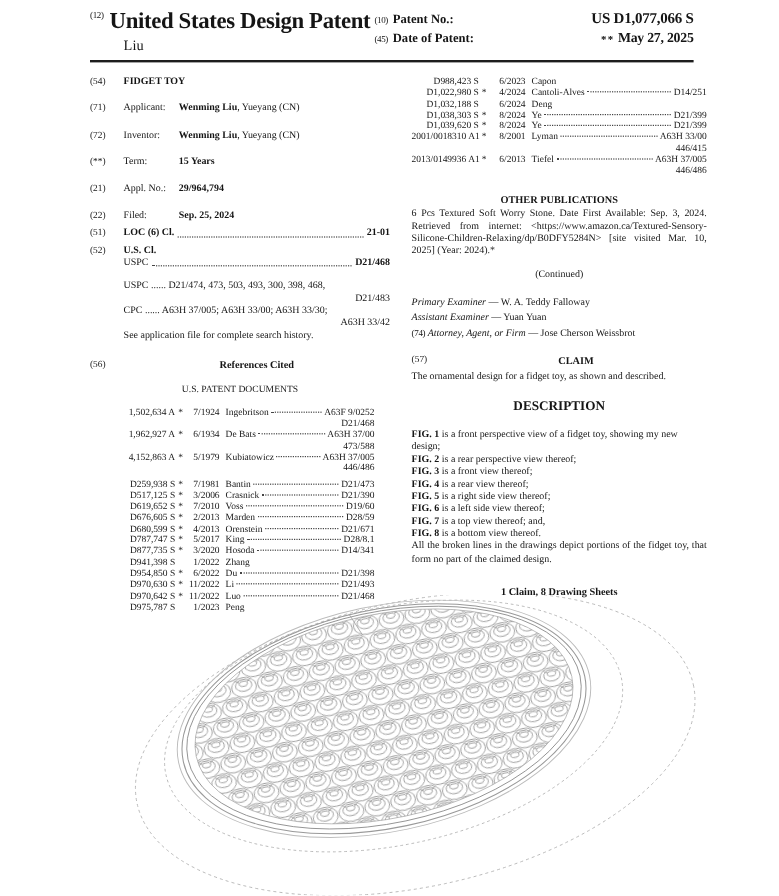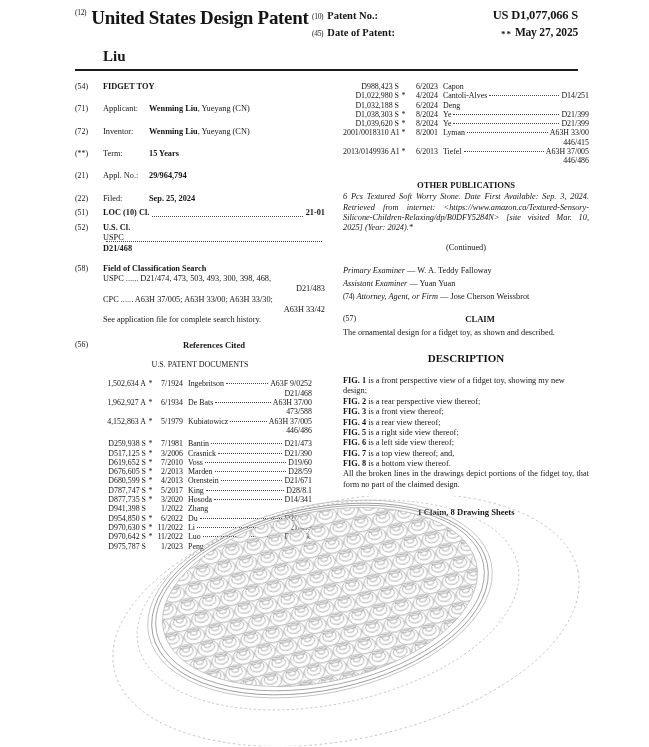--- a/index.html
+++ b/index.html
@@ -7,41 +7,41 @@
     width:649px;height:747px;background:#ffffff;position:relative;overflow:hidden;
     font-family:"Liberation Serif","DejaVu Serif",serif;color:#151515;
   }
   .page{position:absolute;left:75px;top:8px;width:503px;}
 
   
   .hdr{display:flex;justify-content:space-between;align-items:flex-start;}
   .tagnum{font-size:7.5px;letter-spacing:-0.3px;}
   .hdr-left .trow{display:flex;align-items:flex-start;}
   .doc-title{font-weight:bold;font-size:19px;letter-spacing:-0.3px;line-height:20px;margin-left:5px;}
-  .doc-author{font-weight:bold;font-size:15px;margin-left:28px;margin-top:20px;}
+  .doc-author{font-weight:normal;font-size:12px;margin-left:28px;margin-top:3px;}
   .hdr-right{width:266px;flex:none;}
   .hr-row{display:flex;align-items:baseline;margin-bottom:3px;}
   .hr-label{font-weight:bold;font-size:10.5px;margin-left:4px;}
   .hr-fill{flex:1;}
   .hr-val{font-weight:bold;font-size:12.5px;letter-spacing:-0.2px;white-space:nowrap;}
   .hr-val2{font-weight:bold;font-size:11.5px;letter-spacing:-0.2px;white-space:nowrap;}
   .stars{font-size:9px;vertical-align:-1px;margin-right:3px;letter-spacing:1px;}
   .rule{border-top:2px solid #1d1d1d;margin-top:4px;margin-bottom:11px;}
 
   
   .cols{display:flex;gap:18px;}
   .col-l{width:250px;flex:none;font-size:8.3px;line-height:1.25;}
   .col-r{width:246px;flex:none;font-size:8.3px;line-height:1.25;}
 
   .field{display:flex;margin-bottom:12px;}
   .fnum{width:28px;flex:none;font-size:7.8px;}
   .flabel{width:46px;flex:none;}
   .bold{font-weight:bold;}
   .lead{flex:1;border-bottom:1px dotted #444;position:relative;top:-2px;margin:0 3px;min-width:8px;}
-  .indent{margin-left:28px;flex-direction:column;}
+  .indent{margin-left:28px;}
   .right-end{text-align:right;}
   .tight{margin-bottom:4px;}
   .blk{margin-bottom:9px;}
   .blk .ln{display:flex;}
 
   .sec-row{display:flex;margin-top:14px;margin-bottom:2px;}
   .sec-head{flex:1;text-align:center;font-weight:bold;font-size:8.6px;}
   .sub-head{text-align:center;font-size:8px;margin:10px 0 9px;}
 
   
@@ -53,21 +53,21 @@
   .cite-table-r .c-no{width:56px;}
   .c-star{width:9px;text-align:center;flex:none;}
   .c-date{width:28px;text-align:right;flex:none;margin-right:5px;}
   .cite-table-r .c-date{width:30px;}
   .c-name{flex:none;}
   .c-lead{flex:1;border-bottom:1px dotted #444;position:relative;top:-2px;margin:0 2px;min-width:6px;}
   .c-cls{flex:none;}
   .cite-cont{text-align:right;font-size:7.9px;line-height:9.3px;}
 
   
-  .pub-text{text-align:justify;overflow-wrap:anywhere;margin-top:2px;font-style:italic;}
+  .pub-text{text-align:justify;overflow-wrap:anywhere;margin-top:2px;}
   .continued{text-align:center;margin:9px 0 13px;}
   .exam-line{margin-bottom:2.5px;}
   .exam-line em{font-style:italic;}
   .claim-row{display:flex;margin-top:12px;margin-bottom:3px;}
   .claim-text{text-align:justify;}
   .desc-head{text-align:center;font-weight:bold;font-size:11px;margin:14px 0 10px;}
   .fig-line b{font-weight:bold;}
   .broken-text{text-align:justify;}
   .sheets{text-align:center;font-weight:bold;font-size:8.6px;margin-top:17px;}
 
@@ -138,42 +138,38 @@
       </div>
 
       <div class="field tight">
         <span class="fnum">(22)</span>
         <span class="flabel">Filed:</span>
         <span class="bold">Sep. 25, 2024</span>
       </div>
 
       <div class="field tight">
         <span class="fnum">(51)</span>
-        <span class="bold">LOC (10) Cl.</span>
+        <span class="bold">LOC (6) Cl.</span>
         <span class="lead"></span>
         <span class="bold">21-01</span>
       </div>
 
       <div class="blk">
         <div class="ln">
           <span class="fnum">(52)</span>
           <span class="bold">U.S. Cl.</span>
         </div>
         <div class="ln indent">
           <span>USPC</span>
           <span class="lead"></span>
           <span class="bold">D21/468</span>
         </div>
       </div>
 
       <div class="blk">
-        <div class="ln">
-          <span class="fnum">(58)</span>
-          <span class="bold">Field of Classification Search</span>
-        </div>
         <div class="indent">USPC ...... D21/474, 473, 503, 493, 300, 398, 468,</div>
         <div class="right-end">D21/483</div>
         <div class="indent">CPC ...... A63H 37/005; A63H 33/00; A63H 33/30;</div>
         <div class="right-end">A63H 33/42</div>
         <div class="indent">See application file for complete search history.</div>
       </div>
 
       <div class="sec-row">
         <span class="fnum">(56)</span>
         <span class="sec-head">References Cited</span>

